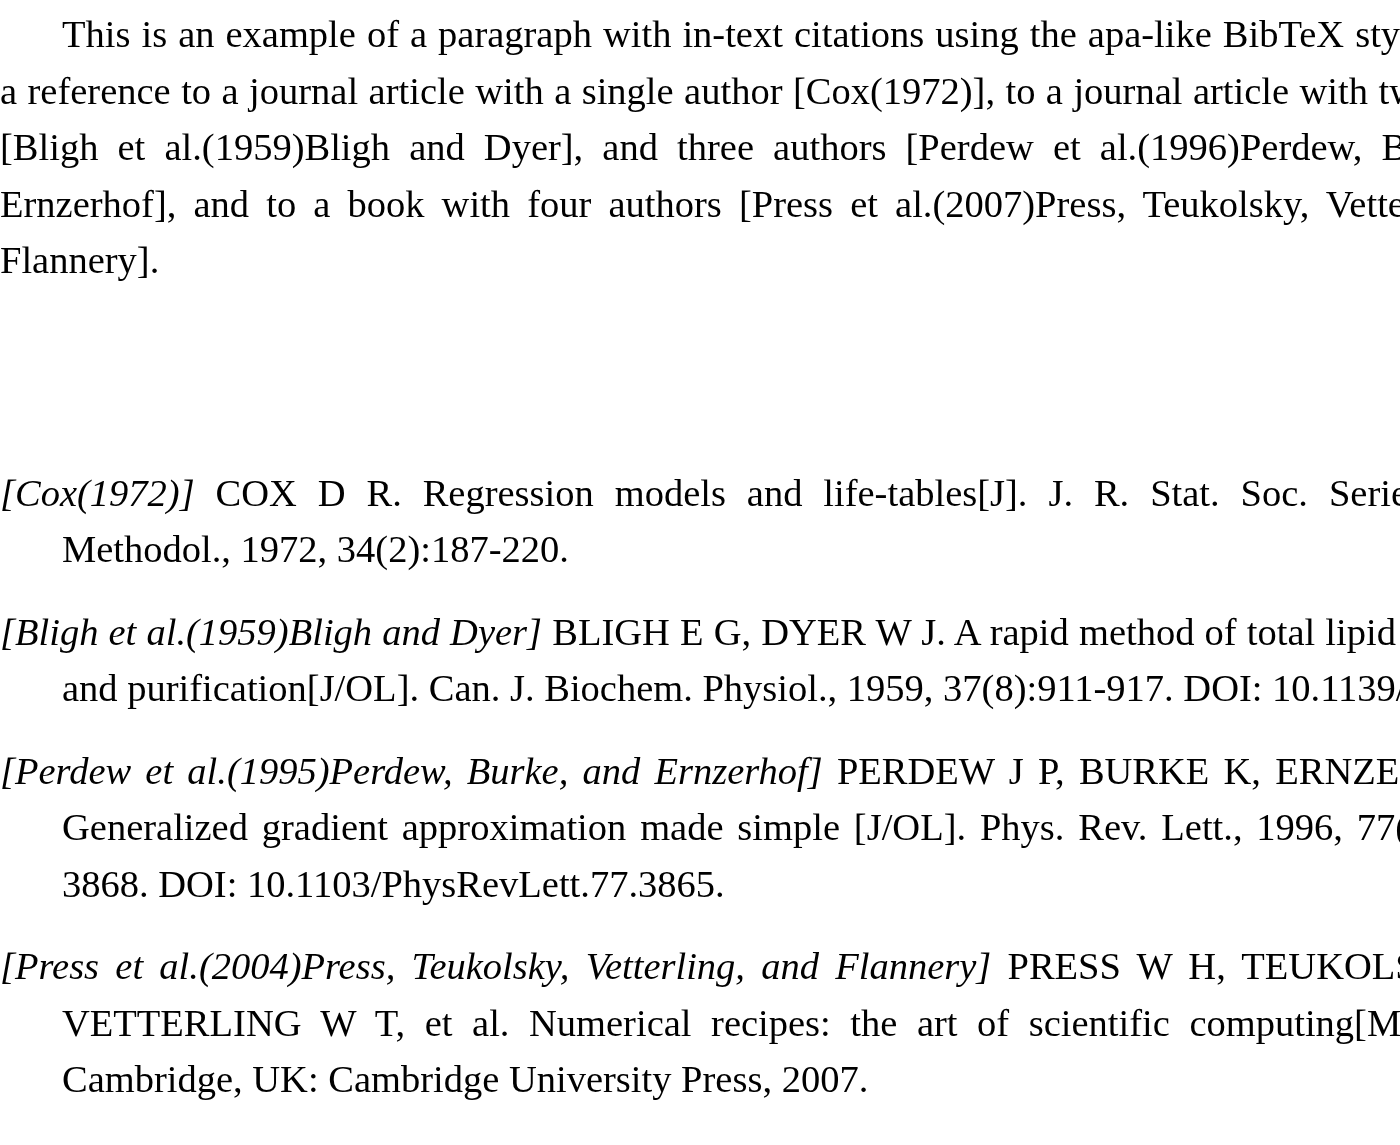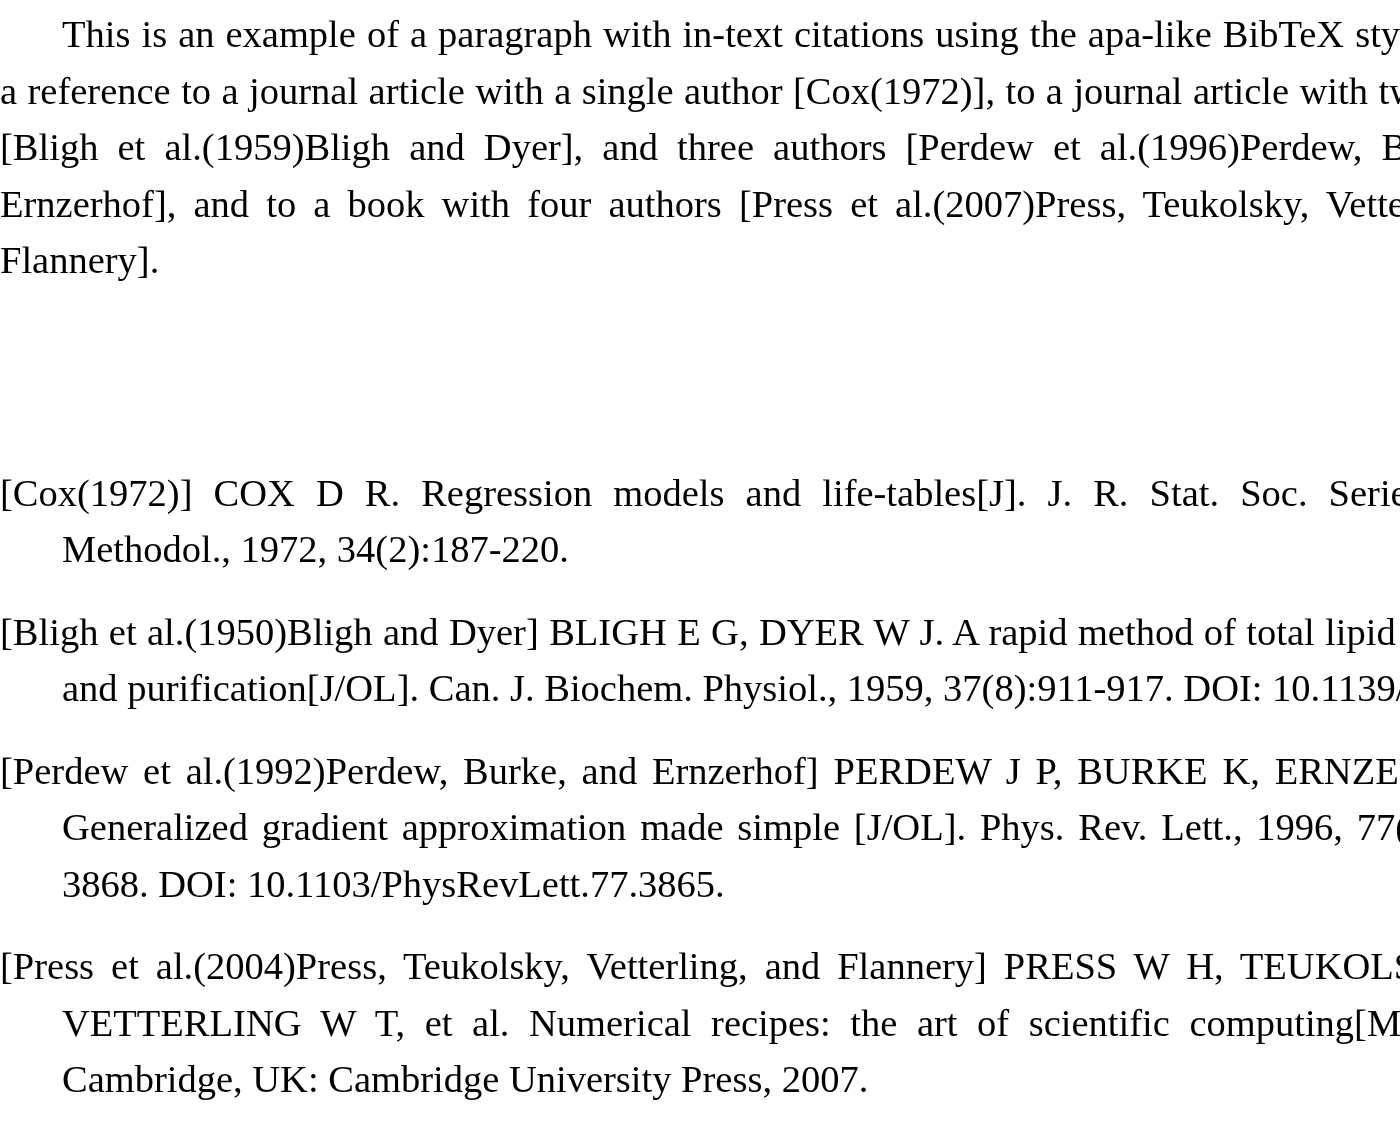--- a/index.html
+++ b/index.html
@@ -68,20 +68,21 @@
     text-indent: -62px;
     margin-bottom: 26px;
   }
 
   .bib-entry:last-child {
     margin-bottom: 0;
   }
 
   .bib-label {
     white-space: normal;
+    font-style: italic;
   }
 
   .bib-sep {
     display: inline;
   }
 
   .bib-text {
     display: inline;
   }
 </style>
@@ -95,25 +96,25 @@
 
     <div class="section-gap"></div>
 
     <div class="bibliography">
 
       <div class="bib-entry">
         <span class="bib-label">[Cox(1972)]</span><span class="bib-sep"> </span><span class="bib-text">COX D R.  Regression models and life-tables[J].  J. R. Stat. Soc. Series B Stat. Methodol., 1972, 34(2):187-220.</span>
       </div>
 
       <div class="bib-entry">
-        <span class="bib-label">[Bligh et al.(1950)Bligh and Dyer]</span><span class="bib-sep"> </span><span class="bib-text">BLIGH E G, DYER W J.  A rapid method of total lipid extraction and purification[J/OL].  Can. J. Biochem. Physiol., 1959, 37(8):911-917.  DOI: 10.1139/o59-099.</span>
+        <span class="bib-label">[Bligh et al.(1959)Bligh and Dyer]</span><span class="bib-sep"> </span><span class="bib-text">BLIGH E G, DYER W J.  A rapid method of total lipid extraction and purification[J/OL].  Can. J. Biochem. Physiol., 1959, 37(8):911-917.  DOI: 10.1139/o59-099.</span>
       </div>
 
       <div class="bib-entry">
-        <span class="bib-label">[Perdew et al.(1992)Perdew, Burke, and Ernzerhof]</span><span class="bib-sep"> </span><span class="bib-text">PERDEW J P, BURKE K, ERNZERHOF M.  Generalized gradient approximation made simple [J/OL].  Phys. Rev. Lett., 1996, 77(18):3865-3868.  DOI: 10.1103/PhysRevLett.77.3865.</span>
+        <span class="bib-label">[Perdew et al.(1995)Perdew, Burke, and Ernzerhof]</span><span class="bib-sep"> </span><span class="bib-text">PERDEW J P, BURKE K, ERNZERHOF M.  Generalized gradient approximation made simple [J/OL].  Phys. Rev. Lett., 1996, 77(18):3865-3868.  DOI: 10.1103/PhysRevLett.77.3865.</span>
       </div>
 
       <div class="bib-entry">
         <span class="bib-label">[Press et al.(2004)Press, Teukolsky, Vetterling, and Flannery]</span><span class="bib-sep"> </span><span class="bib-text">PRESS W H, TEUKOLSKY S A, VETTERLING W T, et al.  Numerical recipes: the art of scientific computing[M]. 3rd ed. Cambridge, UK: Cambridge University Press, 2007.</span>
       </div>
 
     </div>
   </div>
 </div>
 

